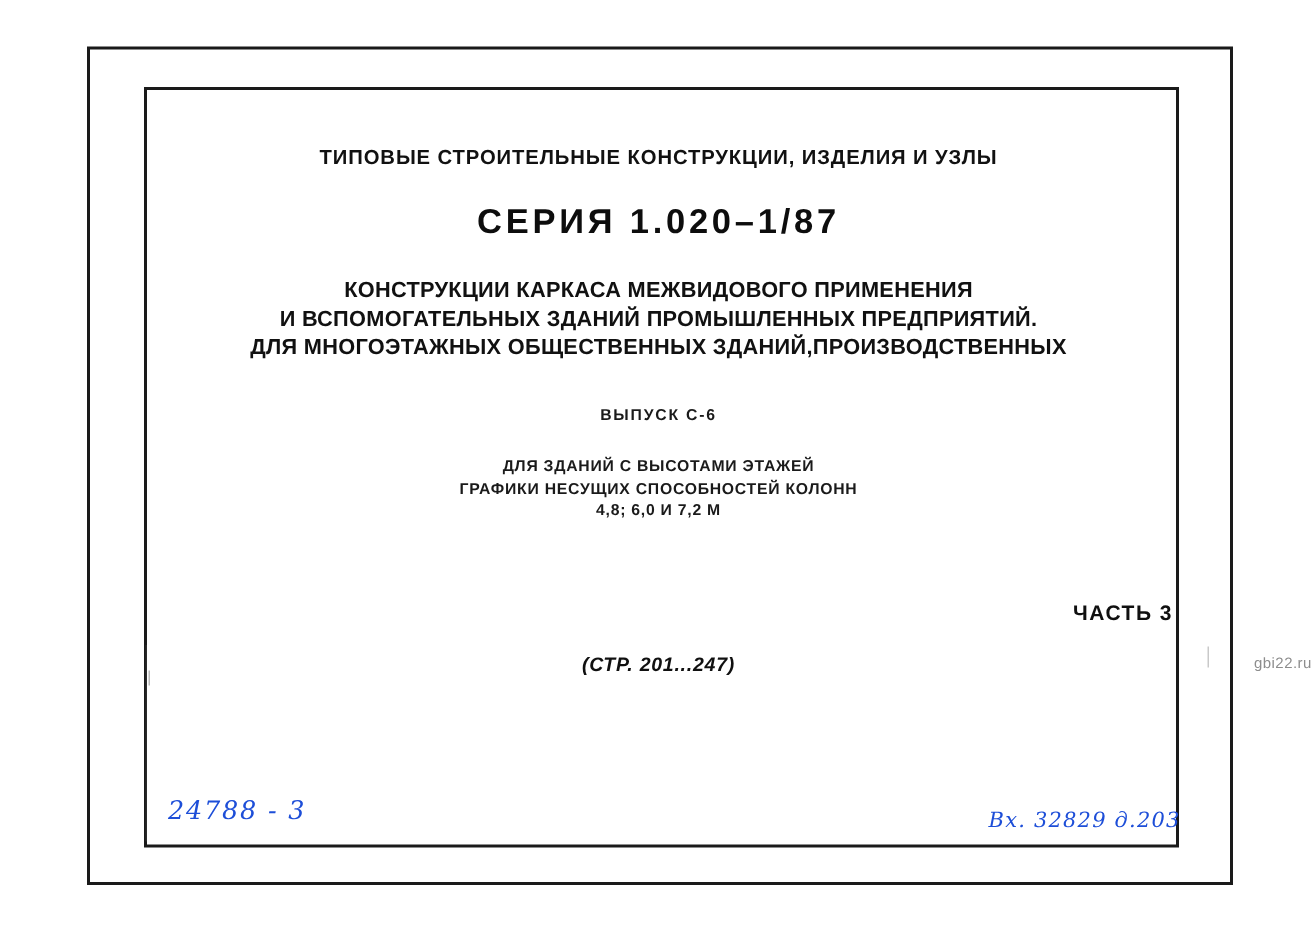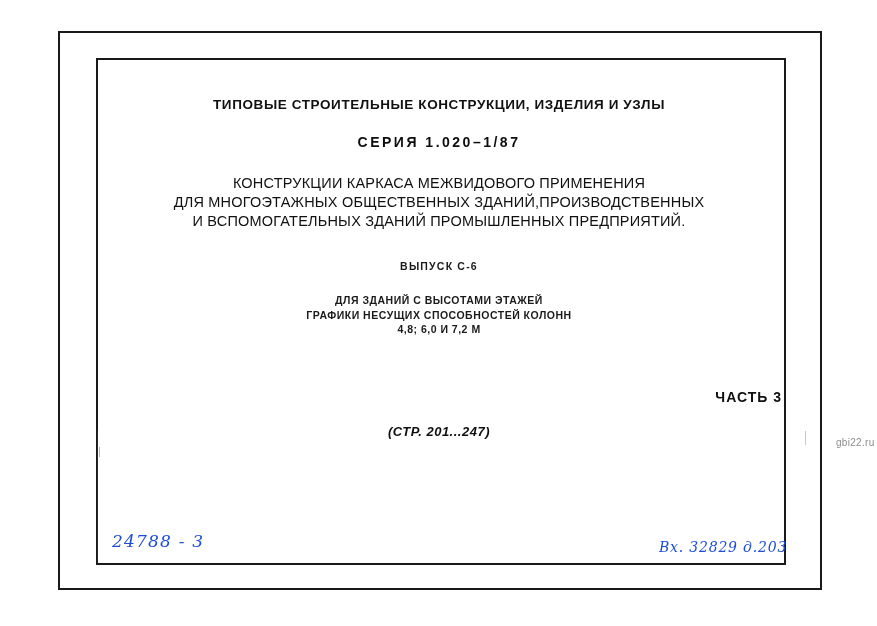--- a/index.html
+++ b/index.html
@@ -65,30 +65,30 @@
     margin-top: 39px;
     font-size: 13.5px;
     letter-spacing: 0.6px;
     font-weight: 700;
     color: #111;
     white-space: nowrap;
   }
 
   .series {
     margin-top: 22px;
-    font-size: 14px;
+    font-size: 23px;
     font-weight: 700;
     letter-spacing: 2.5px;
     color: #0d0d0d;
   }
 
   .subtitle {
     margin-top: 24px;
     font-size: 14.5px;
-    font-weight: 400;
+    font-weight: 700;
     line-height: 19px;
     letter-spacing: 0.2px;
     color: #111;
   }
   .subtitle div { white-space: nowrap; }
 
   .issue {
     margin-top: 29px;
     font-size: 10.5px;
     font-weight: 700;
@@ -176,22 +176,22 @@
   <div class="scan-mark mark-b"></div>
 
   <div class="content">
 
     <div class="title-line">ТИПОВЫЕ СТРОИТЕЛЬНЫЕ КОНСТРУКЦИИ, ИЗДЕЛИЯ И УЗЛЫ</div>
 
     <div class="series">СЕРИЯ 1.020–1/87</div>
 
     <div class="subtitle">
       <div>КОНСТРУКЦИИ КАРКАСА МЕЖВИДОВОГО ПРИМЕНЕНИЯ</div>
+      <div>И ВСПОМОГАТЕЛЬНЫХ ЗДАНИЙ ПРОМЫШЛЕННЫХ ПРЕДПРИЯТИЙ.</div>
       <div>ДЛЯ МНОГОЭТАЖНЫХ ОБЩЕСТВЕННЫХ ЗДАНИЙ,ПРОИЗВОДСТВЕННЫХ</div>
-      <div>И ВСПОМОГАТЕЛЬНЫХ ЗДАНИЙ ПРОМЫШЛЕННЫХ ПРЕДПРИЯТИЙ.</div>
     </div>
 
     <div class="issue">ВЫПУСК С-6</div>
 
     <div class="graphs">
       <div>ДЛЯ ЗДАНИЙ С ВЫСОТАМИ ЭТАЖЕЙ</div>
       <div>ГРАФИКИ НЕСУЩИХ СПОСОБНОСТЕЙ КОЛОНН</div>
       <div>4,8; 6,0 И 7,2 М</div>
     </div>
 

